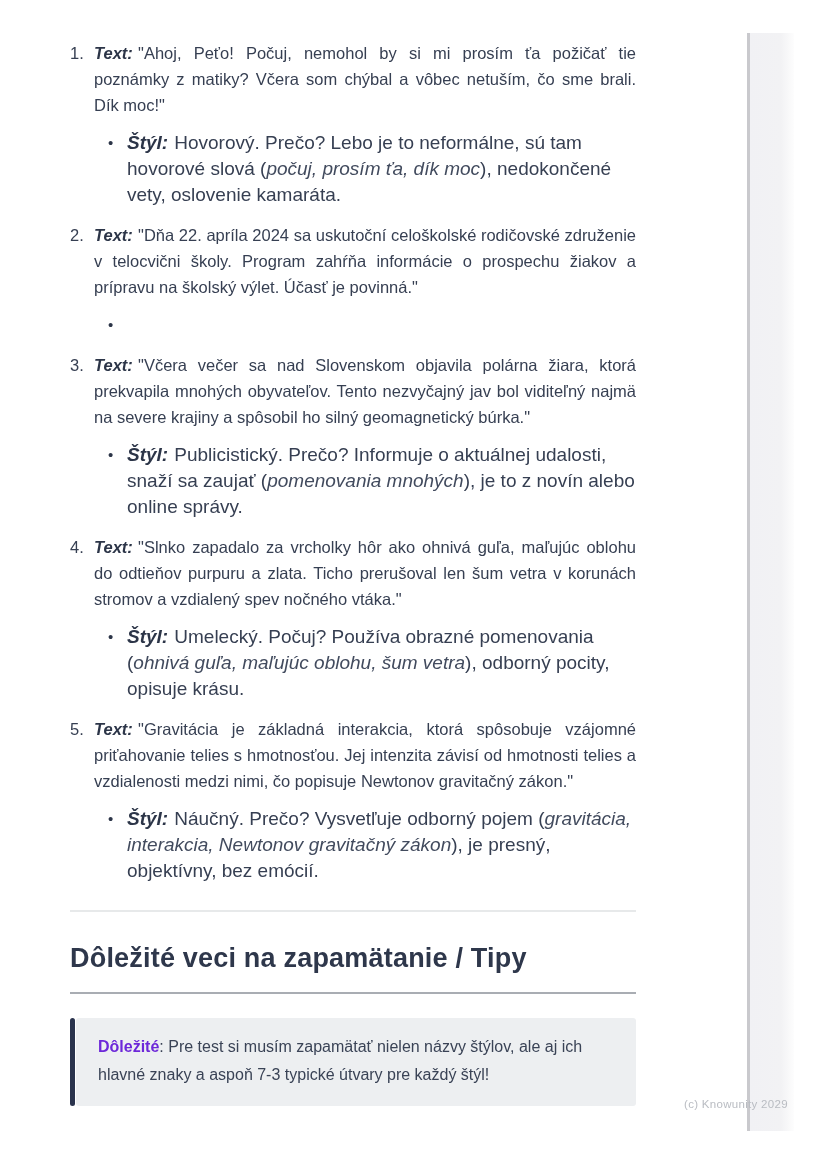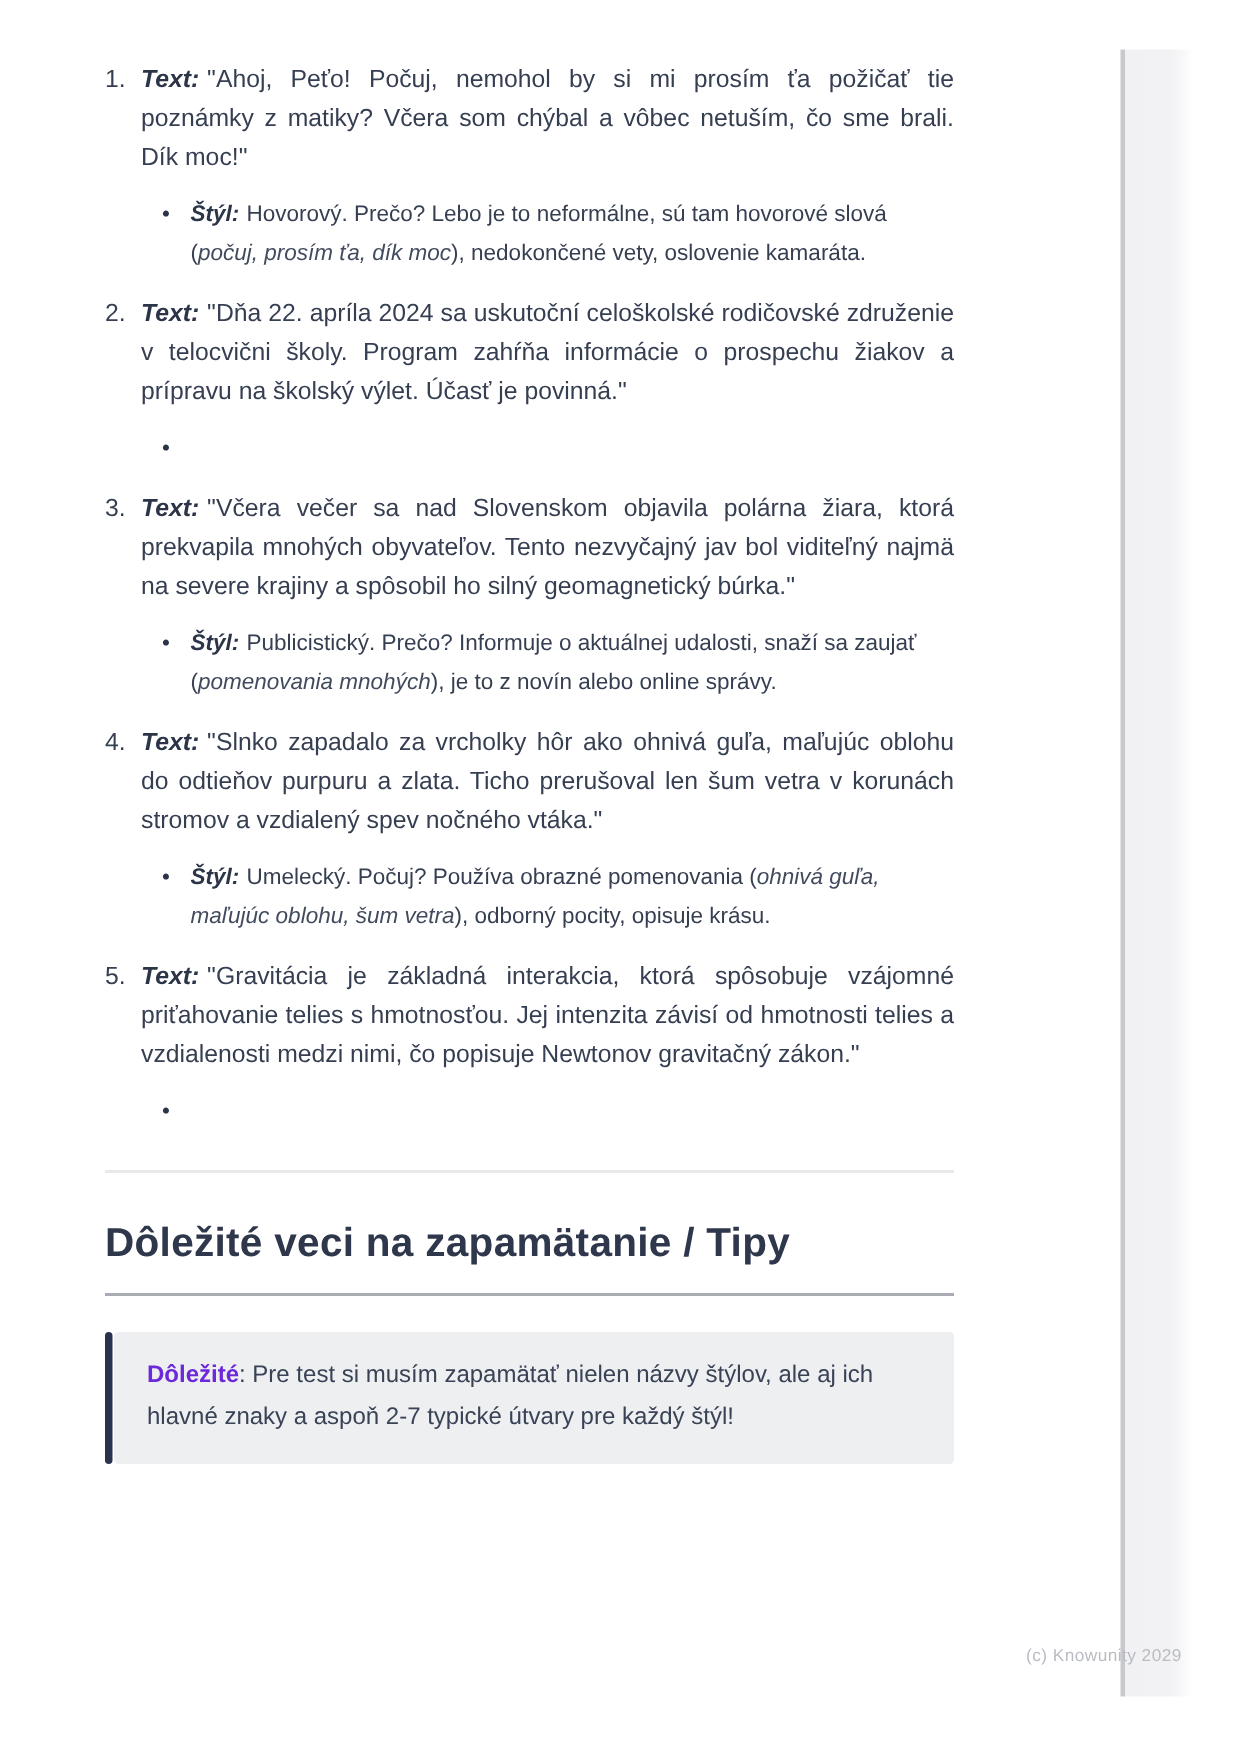--- a/index.html
+++ b/index.html
@@ -35,21 +35,21 @@
   .dot {
     flex: 0 0 19px;
     line-height: 26px;
     font-size: 15px;
     color: #2c3548;
   }
   .style-text {
     flex: 1;
     margin: 0;
     line-height: 26px;
-    font-size: 15px;
+    font-size: 19px;
   }
   .lbl { font-weight: bold; color: #2c3548; margin-right: 0.32em; font-style: italic; }
   .style-text i, .quote i { font-style: italic; color: #424b5e; }
 
   
   .divider {
     border: 0; border-top: 2px solid #e7e9ea;
     margin: 26px 0 0 0;
   }
   .section-heading {
@@ -150,30 +150,31 @@
     </div>
   </div>
 
   <div class="item">
     <div class="qrow">
       <span class="num">5.</span>
       <p class="quote"><span class="lbl">Text:</span><span>"Gravitácia je základná interakcia, ktorá spôsobuje vzájomné priťahovanie telies s hmotnosťou. Jej intenzita závisí od hmotnosti telies a vzdialenosti medzi nimi, čo popisuje Newtonov gravitačný zákon."</span></p>
     </div>
     <div class="brow">
       <span class="dot">•</span>
+      <p class="style-text"><span class="lbl">Štýl:</span><span>Náučný. Prečo? Vysvetľuje odborný pojem (</span><i>gravitácia, interakcia, Newtonov gravitačný zákon</i><span>), je presný, objektívny, bez emócií.</span></p>
     </div>
   </div>
 
   <hr class="divider">
 
   <h2 class="section-heading">Dôležité veci na zapamätanie / Tipy</h2>
 
   <hr class="heading-rule">
 
   <div class="callout">
     <div class="callout-bar"></div>
-    <div class="callout-body"><span class="callout-lbl">Dôležité</span><span>: Pre test si musím zapamätať nielen názvy štýlov, ale aj ich hlavné znaky a aspoň 2-7 typické útvary pre každý štýl!</span></div>
+    <div class="callout-body"><span class="callout-lbl">Dôležité</span><span>: Pre test si musím zapamätať nielen názvy štýlov, ale aj ich hlavné znaky a aspoň 7-3 typické útvary pre každý štýl!</span></div>
   </div>
 
 </div>
 
 <div class="edge-strip"></div>
 <div class="watermark">(c) Knowunity 2029</div>
 
 </body></html>

